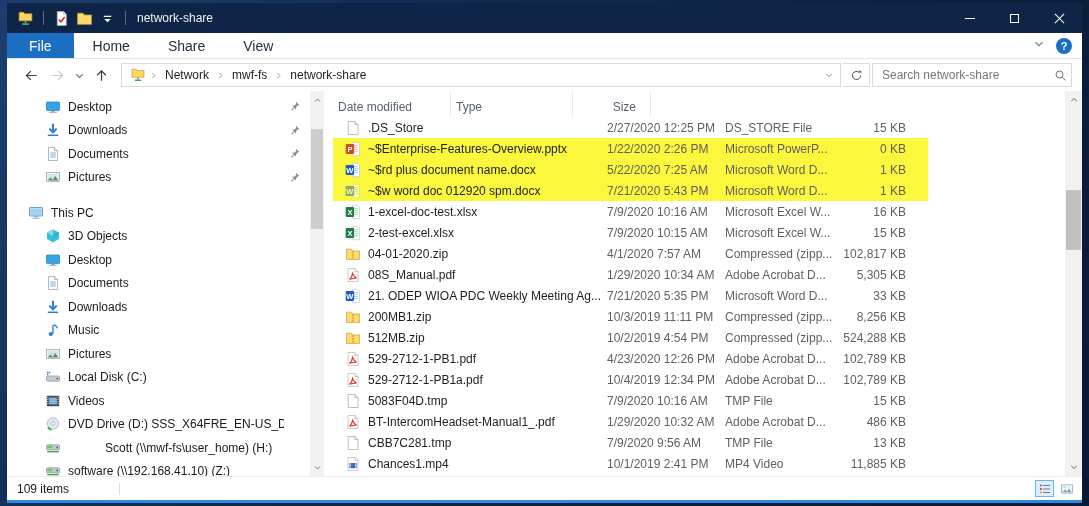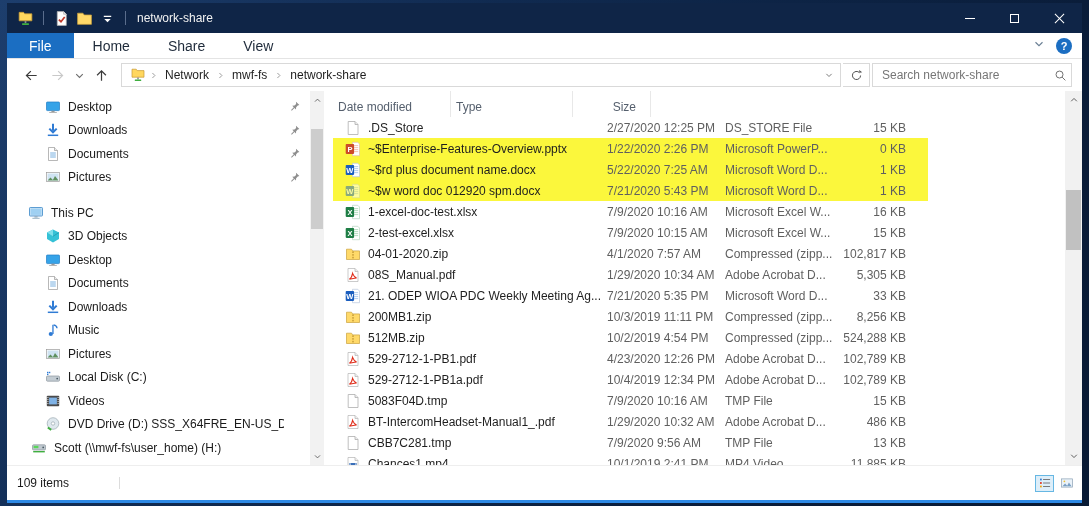--- a/index.html
+++ b/index.html
@@ -92,21 +92,21 @@
   .frow .c-size{color:#5f5f5f;text-align:right;padding-right:14px;display:flex;justify-content:flex-end;align-items:center;}
   .frow.hl{background:linear-gradient(90deg,var(--hl,#fbf73c) 0,var(--hl,#fbf73c) 595px,transparent 595px);}
   .frow.hl::before{content:"";position:absolute;left:-17px;top:0;bottom:0;width:17px;background:var(--hl,#fbf73c);}
   .list-scroll{width:17px;flex:0 0 auto;background:#f1f1f1;position:relative;}
   .list-scroll .arr{position:absolute;left:0;width:17px;height:16px;display:flex;align-items:center;justify-content:center;}
   .list-scroll .arr svg{width:10px;height:10px;}
   .list-scroll .arr.up{top:1px;}
   .list-scroll .arr.down{bottom:1px;}
   .ls-thumb{position:absolute;left:1px;width:15px;top:99px;height:60px;background:#c1c1c1;}
   
-  .statusbar{height:35px;background:#fff;border-top:1px solid #eee;display:flex;align-items:center;
+  .statusbar{height:24px;background:#fff;border-top:1px solid #eee;display:flex;align-items:center;
              padding:0 6px 0 10px;flex:0 0 auto;color:#1a1a1a;}
   .sb-div{width:1px;height:12px;background:#dcdcdc;margin-left:50px;}
   .view-btns{margin-left:auto;display:flex;gap:3px;}
   .vbtn{width:19px;height:17px;display:flex;align-items:center;justify-content:center;border:1px solid transparent;}
   .vbtn svg{width:14px;height:14px;}
   .vbtn.active{border-color:#66b7e3;background:#ddeef9;}
 </style>
 </head>
 <body>
 
@@ -378,21 +378,21 @@
             <span class="slabel">Videos</span>
           </div>
           <div class="sb-item" style="padding-left: 38px;">
             <span class="sicon"><svg viewBox="0 0 16 16">
                 <circle cx="8" cy="7.5" r="5.8" fill="#dfe8ee" stroke="#9aa7b0" stroke-width="0.7"></circle>
                 <circle cx="8" cy="7.5" r="1.7" fill="#fff" stroke="#9aa7b0" stroke-width="0.7"></circle>
                 <path d="M2.8 11.5l3.4 2.3" stroke="#3fae3f" stroke-width="2"></path>
               </svg></span>
             <span class="slabel">DVD Drive (D:) SSS_X64FRE_EN-US_DV9</span>
           </div>
-          <div class="sb-item" style="padding-left: 24px;">
+          <div class="sb-item" style="padding-left: 38px; gap: 37px;">
             <span class="sicon"><svg viewBox="0 0 16 16">
                 <rect x="1.5" y="4.8" width="13" height="5.2" rx="1" fill="#bfc8cf" stroke="#8d979e" stroke-width="0.7"></rect>
                 <rect x="2.6" y="5.8" width="4.8" height="2.4" fill="#59d659"></rect>
                 <circle cx="12.2" cy="7.4" r="0.9" fill="#4a5a64"></circle>
                 <rect x="2.2" y="11" width="11.6" height="1.4" fill="#3fae3f"></rect>
               </svg></span>
             <span class="slabel">Scott (\\mwf-fs\user_home) (H:)</span>
           </div>
           <div class="sb-item" style="padding-left: 38px;">
             <span class="sicon"><svg viewBox="0 0 16 16">

